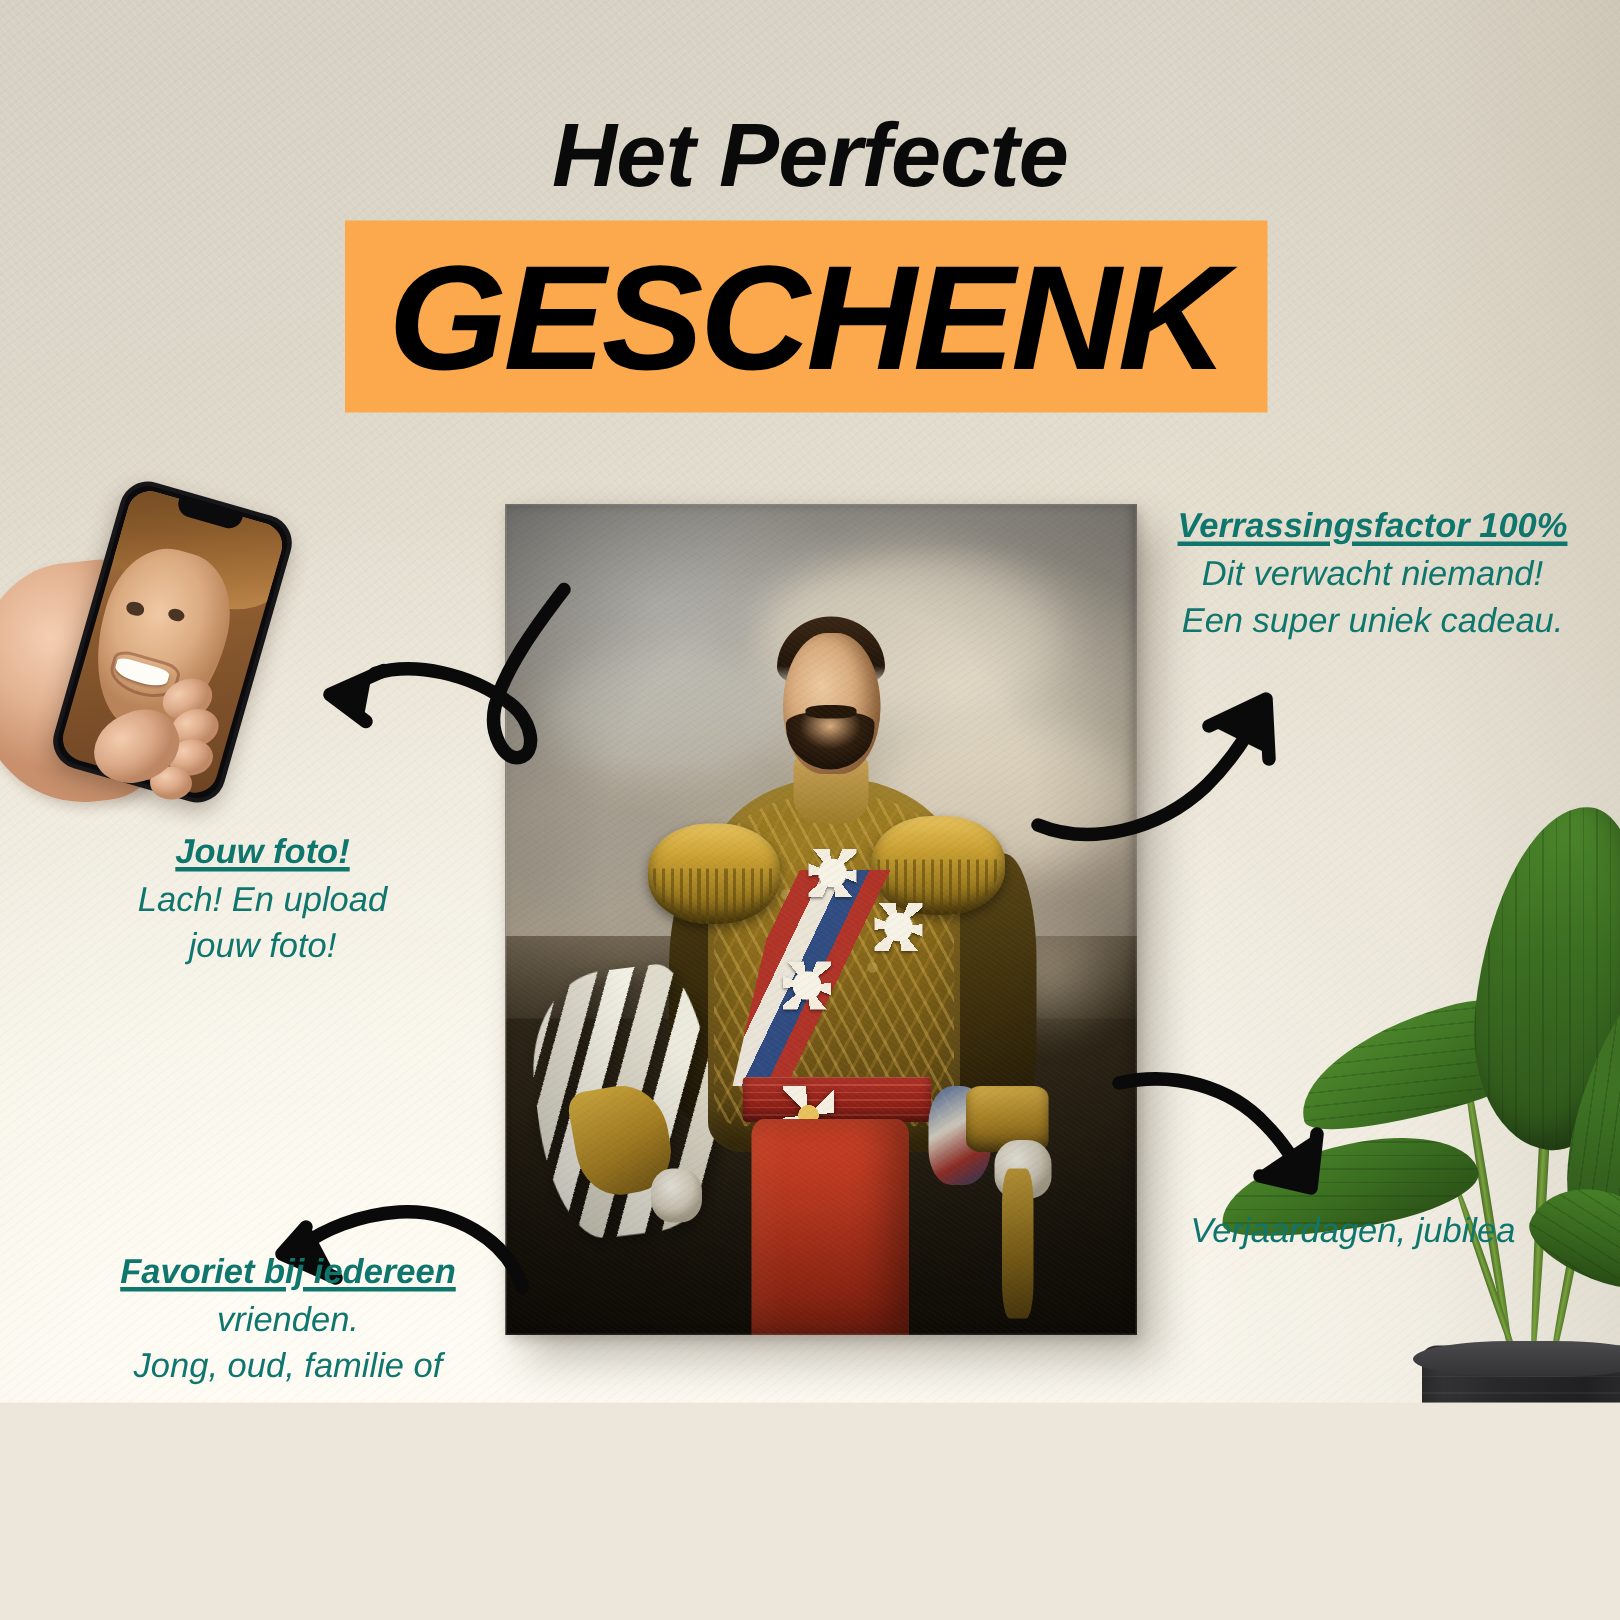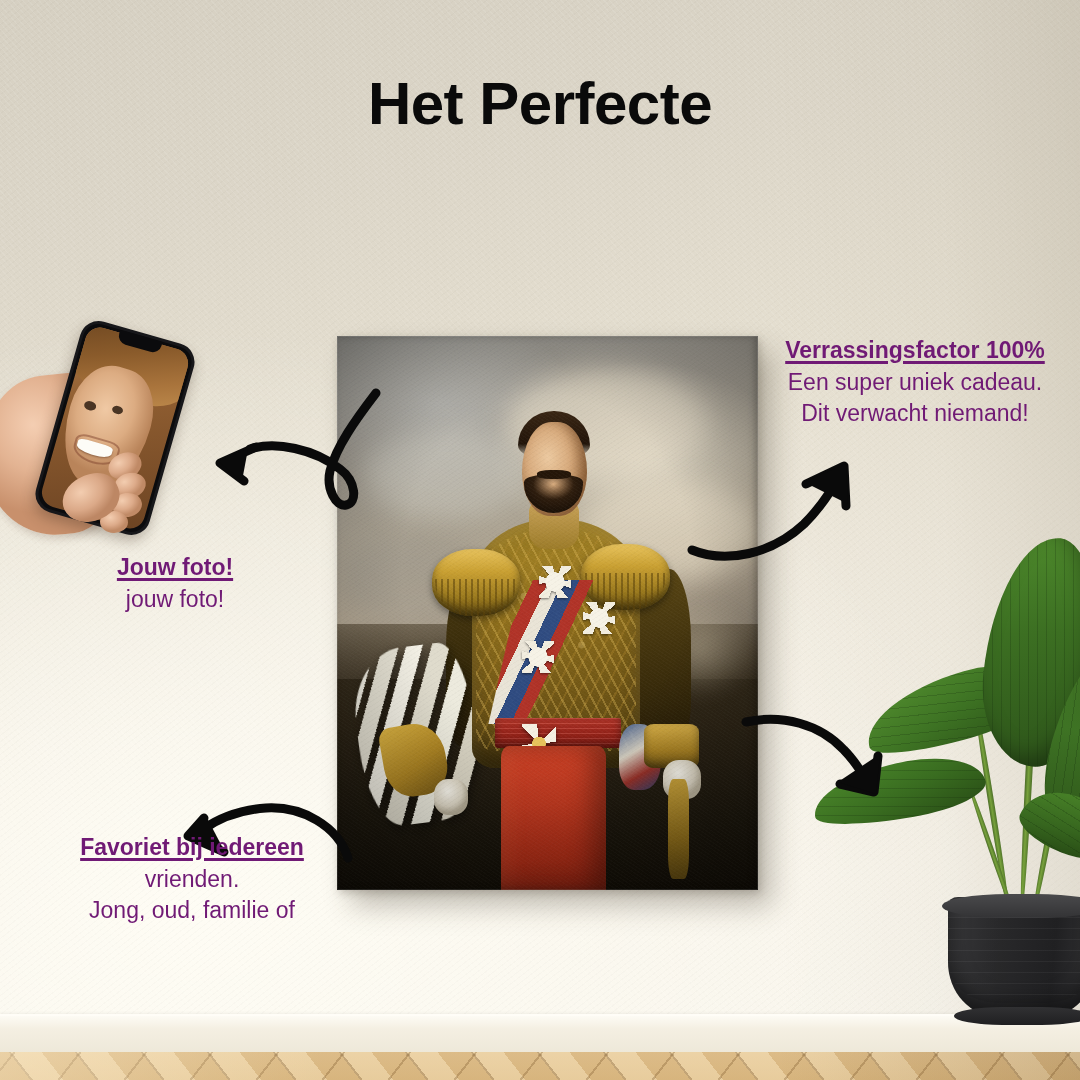--- a/index.html
+++ b/index.html
@@ -1,21 +1,21 @@
 <!DOCTYPE html>
 <html><head>
 <meta charset="utf-8">
 <style>
   html,body{margin:0;padding:0;}
   body{
     width:1080px;height:1080px;overflow:hidden;
     font-family:"Liberation Sans", sans-serif;
     background:#ece7da;
   }
-  #stage{position:relative;width:1080px;height:1080px;overflow:hidden;}
+  #stage{position:relative;width:1080px;height:935px;overflow:hidden;font-style:italic;}
 
   
   .wall{
     position:absolute;left:0;top:0;width:1080px;height:1022px;
     background:
       radial-gradient(120% 90% at 18% 88%, rgba(255,253,245,.95) 0%, rgba(255,253,245,0) 62%),
       linear-gradient(171deg,#d6d0c2 0%, #dcd6c8 20%, #e6e0d1 42%, #f1ece0 64%, #f7f3e9 84%, #f8f5ec 100%);
   }
   .wall-tex{
     position:absolute;left:0;top:0;width:1080px;height:1022px;opacity:.5;
@@ -384,21 +384,21 @@
   }
   .leaf-ribs.h{
     background-image:repeating-linear-gradient(10deg, rgba(18,42,10,.5) 0 1px, rgba(0,0,0,0) 1px 9px);
   }
 
   
   .arrow{position:absolute;}
   .arrow svg{display:block;overflow:visible;}
 
   
-  .callout{position:absolute;text-align:center;color:#701a75;}
+  .callout{position:absolute;text-align:center;color:#0f766e;}
   .co-title{
     font-size:23px;font-weight:700;text-decoration:underline;
     text-underline-offset:3px;text-decoration-thickness:2.5px;
     line-height:1.32;margin:0 0 2px 0;white-space:nowrap;
   }
   .co-line{font-size:23px;font-weight:400;line-height:1.34;white-space:nowrap;}
   #co-photo{left:40px;top:552px;width:270px;}
   #co-surprise{left:760px;top:335px;width:310px;}
   #co-favorite{left:42px;top:832px;width:300px;}
   #co-always{left:762px;top:805px;width:280px;}
@@ -409,20 +409,23 @@
 <div id="stage">
 
   <div class="wall"></div>
   <div class="wall-tex"></div>
   <div class="wall-corner"></div>
   <div class="baseboard"></div>
   <div class="floor"></div>
   <div class="floor-shade"></div>
 
   <div class="headline">Het Perfecte</div>
+  <div class="banner">
+    <span class="banner-text">GESCHENK</span>
+  </div>
 
   <div class="canvas-wrap">
     <div class="art">
       <div class="sky"></div>
       <div class="sky-cloud c1"></div>
       <div class="sky-cloud c2"></div>
       <div class="sky-cloud c3"></div>
       <div class="sky-cloud c4"></div>
       <div class="ground"></div>
       <div class="gleam"></div>
@@ -533,31 +536,33 @@
   <div class="arrow" style="left:742px;top:700px;">
     <svg width="190" height="110" viewBox="0 0 190 110">
       <path d="M4 22 C40 14 78 24 102 50 C114 62 122 76 128 86" fill="none" stroke="#0a0a0a" stroke-width="9" stroke-linecap="round"></path>
       <path d="M98 84 L132 92 L136 56" fill="none" stroke="#0a0a0a" stroke-width="9" stroke-linecap="round" stroke-linejoin="round"></path>
       <path d="M96 82 L134 94 L138 54 Z" fill="#0a0a0a"></path>
     </svg>
   </div>
 
   <div class="callout" id="co-photo">
     <div class="co-title">Jouw foto!</div>
+    <div class="co-line">Lach! En upload</div>
     <div class="co-line">jouw foto!</div>
   </div>
 
   <div class="callout" id="co-surprise">
     <div class="co-title">Verrassingsfactor 100%</div>
+    <div class="co-line">Dit verwacht niemand!</div>
     <div class="co-line">Een super uniek cadeau.</div>
-    <div class="co-line">Dit verwacht niemand!</div>
   </div>
 
   <div class="callout" id="co-favorite">
     <div class="co-title">Favoriet bij iedereen</div>
     <div class="co-line">vrienden.</div>
     <div class="co-line">Jong, oud, familie of</div>
   </div>
 
   <div class="callout" id="co-always">
+    <div class="co-line">Verjaardagen, jubilea</div>
   </div>
 
 </div>
 
 </body></html>

